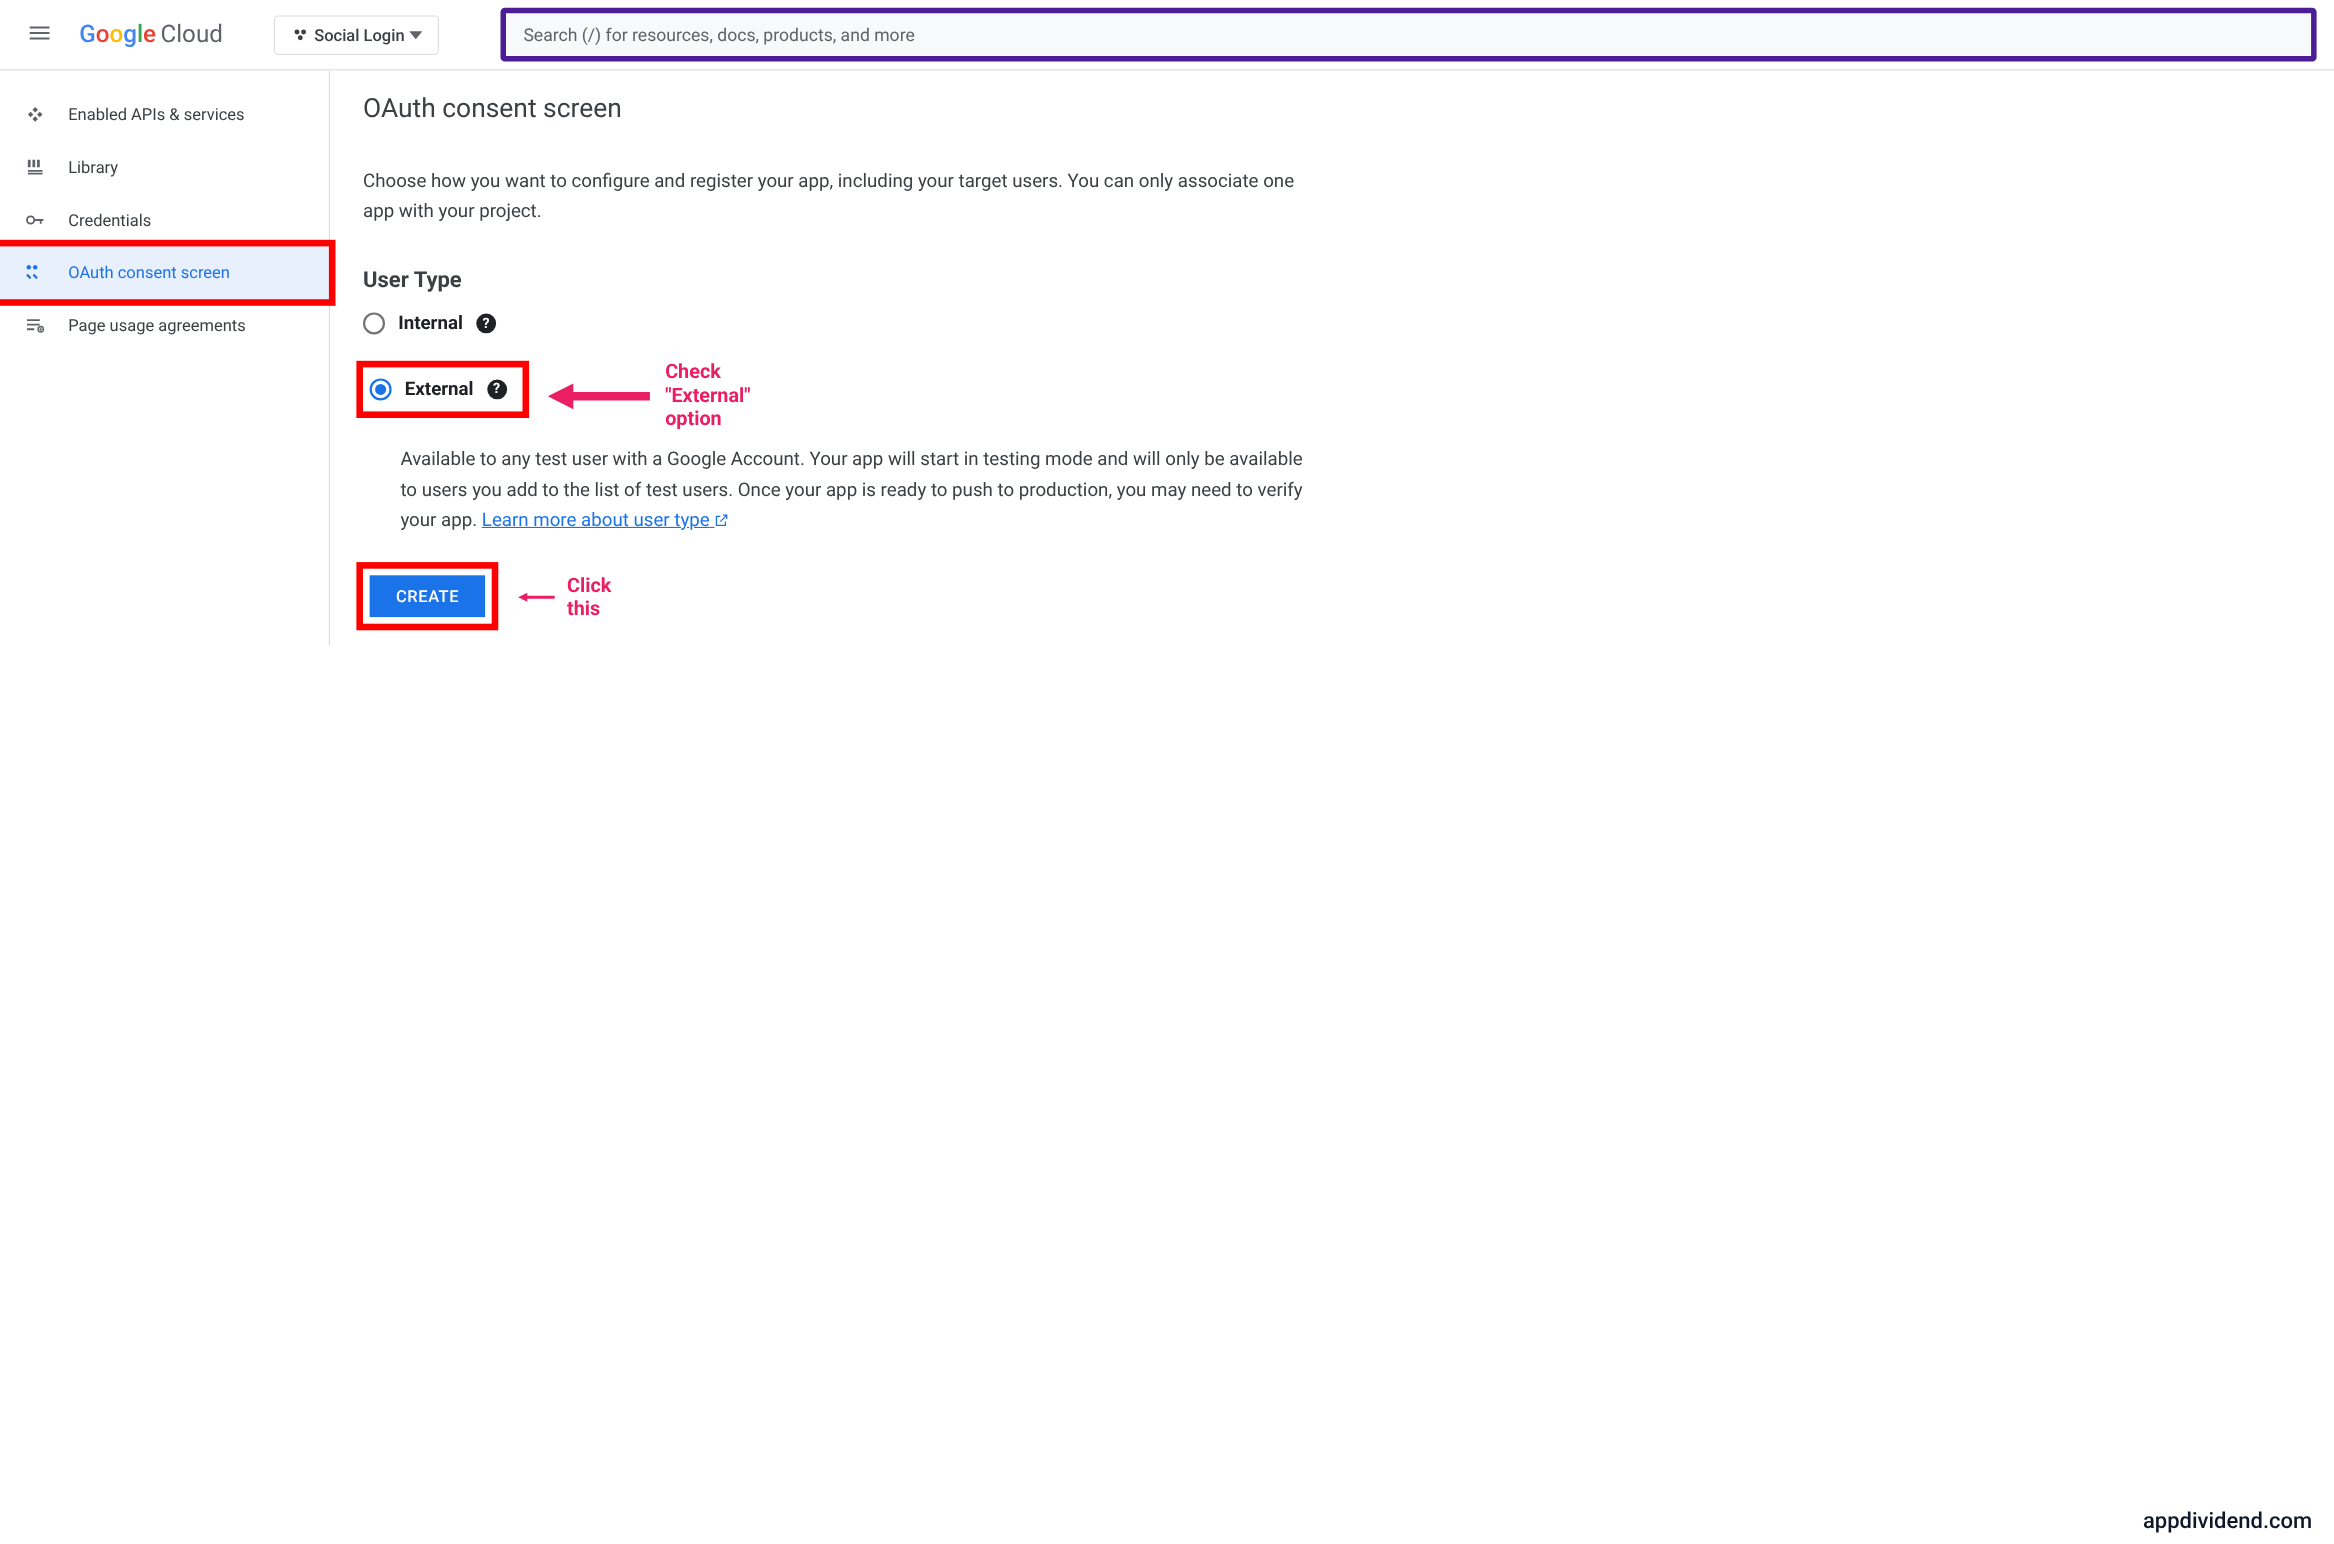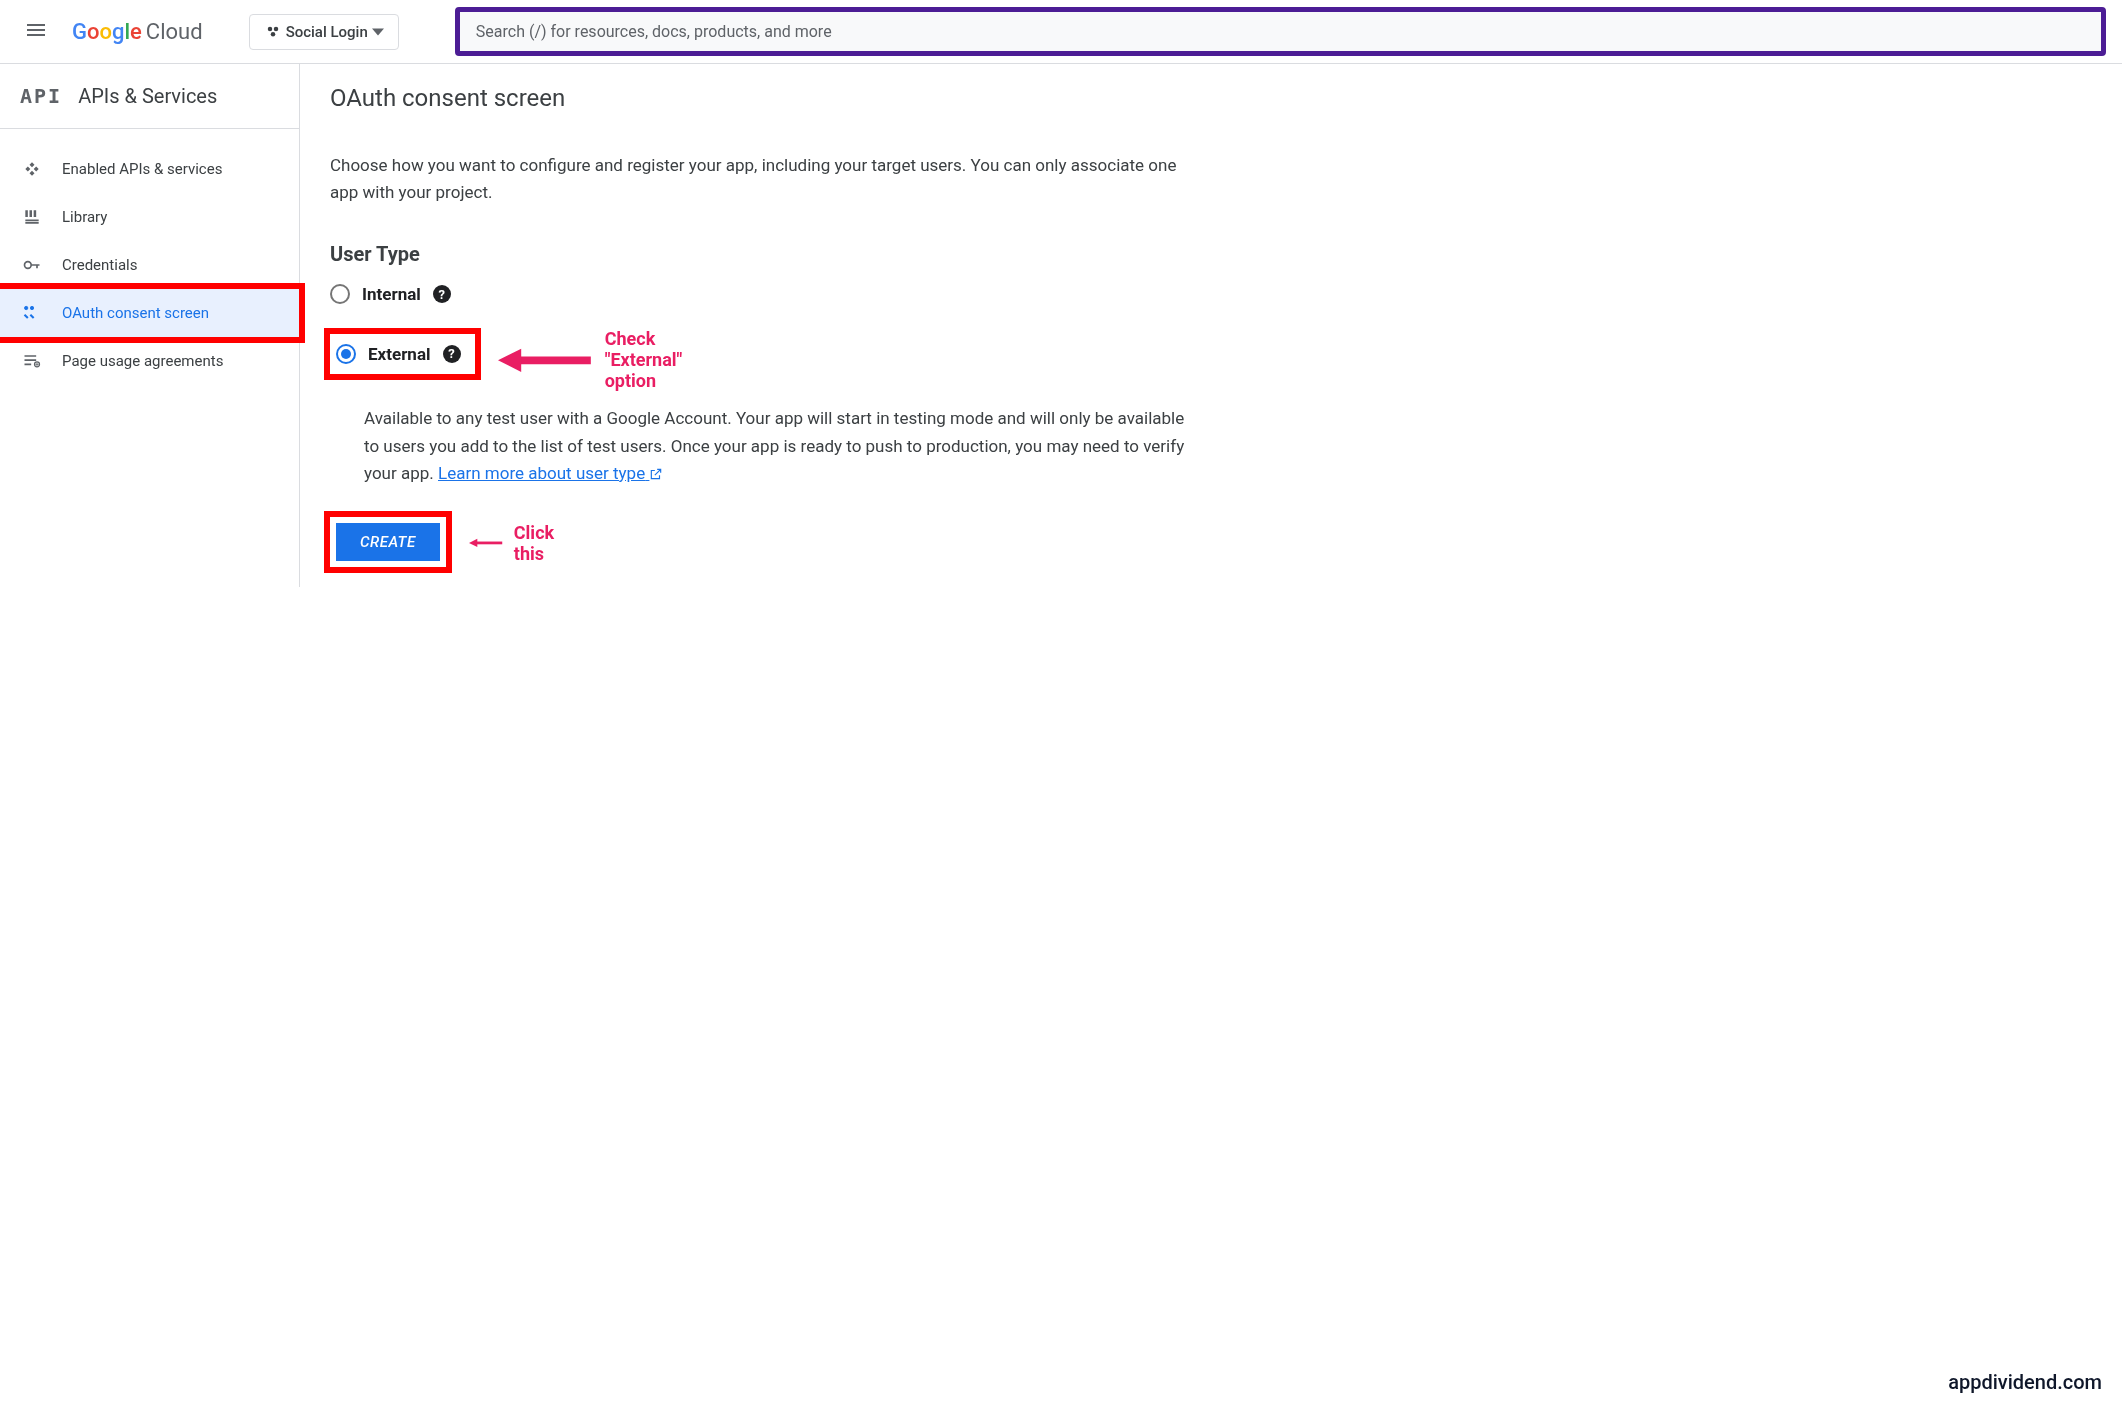--- a/index.html
+++ b/index.html
@@ -45,21 +45,21 @@
 .radio { width: 20px; height: 20px; border-radius: 50%; border: 2px solid #757575; flex-shrink: 0; position: relative; cursor: pointer; }
 .radio.checked { border-color: #1a73e8; }
 .radio.checked::after { content: ''; position: absolute; width: 10px; height: 10px; background: #1a73e8; border-radius: 50%; top: 3px; left: 3px; }
 .radio-label { font-size: 17px; font-weight: 700; color: #202124; }
 .help-icon { width: 18px; height: 18px; background: #202124; color: #fff; border-radius: 50%; display: inline-flex; align-items: center; justify-content: center; font-size: 13px; font-weight: 700; cursor: pointer; }
 .radio-desc { margin-left: 34px; margin-top: 14px; font-size: 17px; line-height: 1.6; color: #3c4043; }
 .link { color: #1a73e8; text-decoration: underline; cursor: pointer; }
 .ext-icon { display: inline-block; width: 14px; height: 14px; vertical-align: middle; }
 
 .create-row { margin-top: 30px; }
-.create-btn { display: inline-block; background: #1a73e8; color: #fff; font-weight: 500; font-size: 15px; letter-spacing: 0.5px; padding: 10px 24px; border: none; cursor: pointer; font-family: inherit; font-style: italic; }
+.create-btn { display: inline-block; background: #1a73e8; color: #fff; font-weight: 500; font-size: 15px; letter-spacing: 0.5px; padding: 10px 24px; border: none; cursor: pointer; font-family: inherit; }
 .create-wrap { display: inline-block; outline: 6px solid #ff0000; padding: 6px; }
 
 .annotation { display: inline-flex; align-items: center; gap: 10px; color: #e91e63; font-size: 18px; font-weight: 700; margin-left: 20px; vertical-align: middle; }
 
 .feedback { margin-top: 50px; font-size: 15px; color: #3c4043; }
 .feedback .link { border-bottom: 1px solid #1a73e8; text-decoration: none; }
 
 .watermark { position: fixed; bottom: 10px; right: 20px; color: #0f172a; font-size: 20px; font-weight: 500; }
 </style>
 </head>
@@ -91,24 +91,20 @@
         <path d="M0 0l5 6 5-6z" fill="#5f6368"></path>
       </svg>
   </div>
   <div class="search-bar">
     <span>Search (/) for resources, docs, products, and more</span>
   </div>
 </div>
 
 <div class="layout">
   <div class="sidebar">
-    <div class="sidebar-header">
-      <span class="api-logo">API</span>
-      <span class="sidebar-title">APIs &amp; Services</span>
-    </div>
     <div class="sidebar-items">
       <div class="sidebar-item">
         <svg viewBox="0 0 24 24" fill="#5f6368">
             <path d="M12 4l3 3-3 3-3-3zM4 12l3-3 3 3-3 3zM14 12l3-3 3 3-3 3zM12 14l3 3-3 3-3-3z"></path>
           </svg>
         <span>Enabled APIs &amp; services</span>
       </div>
       <div class="sidebar-item">
         <svg viewBox="0 0 24 24" fill="#5f6368">
             <path d="M4 4h3v8H4zM9 4h3v8H9zM14 4h3v8h-3zM4 15h16v2H4zM4 18h16v2H4z"></path>

